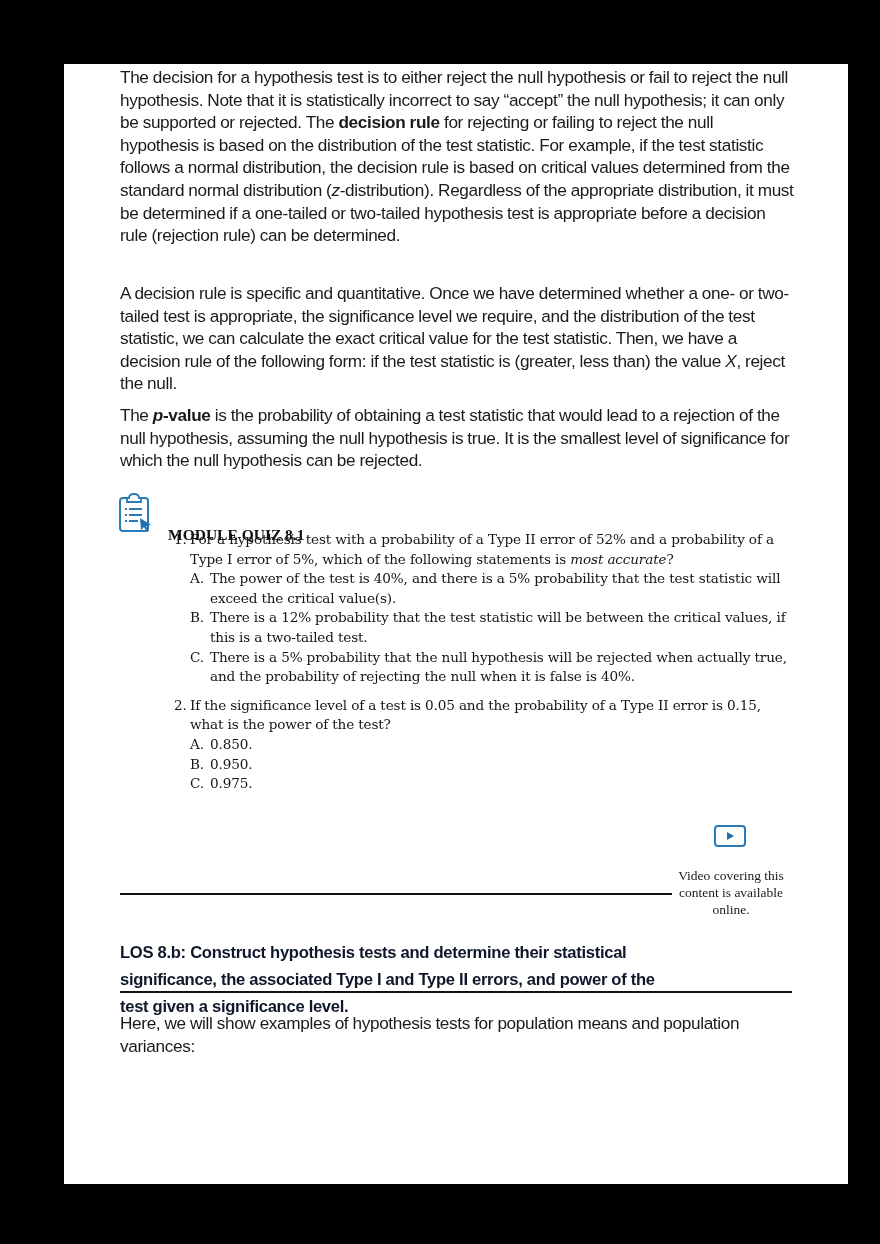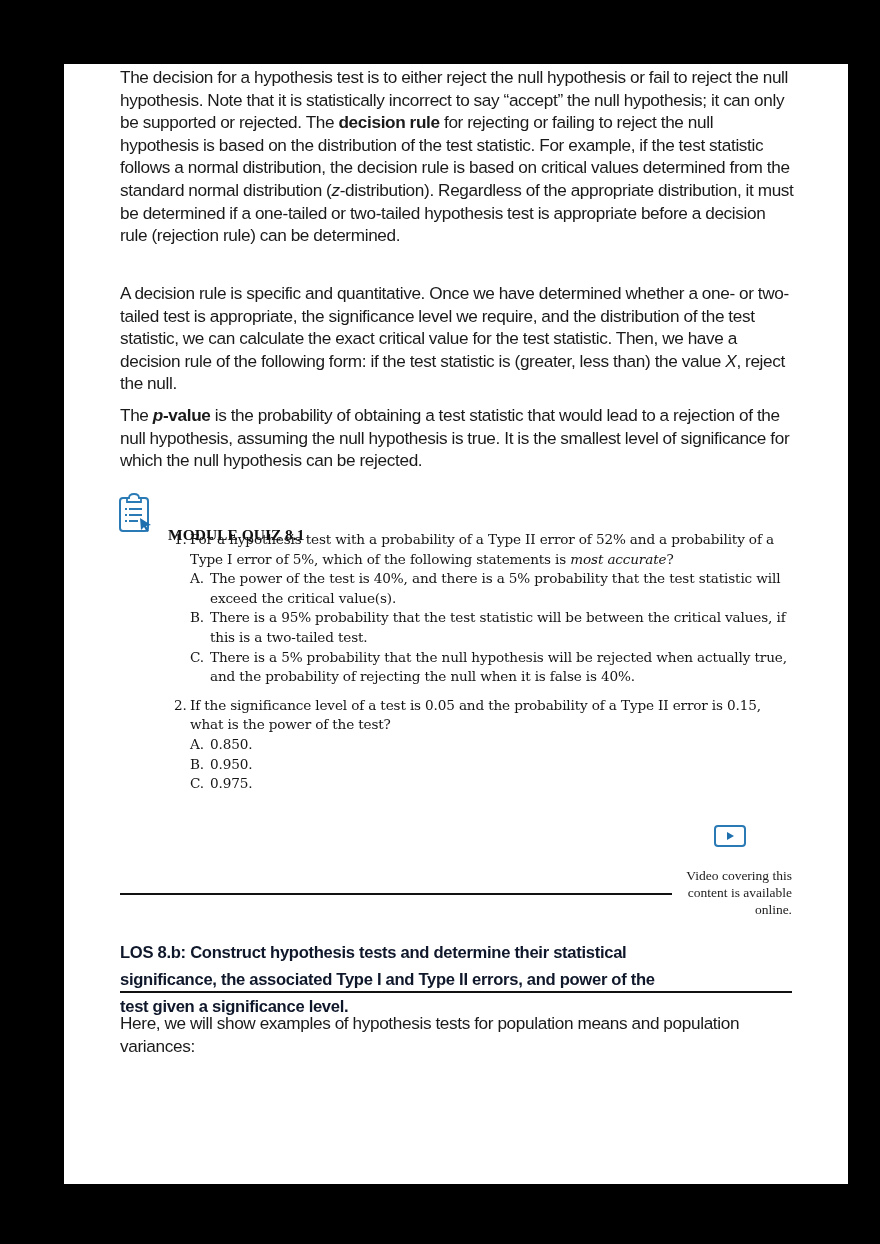--- a/index.html
+++ b/index.html
@@ -45,21 +45,21 @@
     .rule-thick { position: absolute; left: 56px; top: 829px; width: 552px; height: 2px; background: #111; }
     .video-box {
       position: absolute; left: 650px; top: 761px; width: 32px; height: 22px;
       border: 2px solid #2a7ab5; border-radius: 4px; box-sizing: border-box;
     }
     .video-box .tri {
       position: absolute; left: 11px; top: 5px; width: 0; height: 0;
       border-left: 7px solid #1e6fae; border-top: 4.5px solid transparent; border-bottom: 4.5px solid transparent;
     }
     .video-caption {
-      position: absolute; left: 606px; top: 803px; width: 122px; text-align: right;
+      position: absolute; left: 606px; top: 803px; width: 122px; text-align: center;
       font-family: "Liberation Serif", serif; font-size: 13.5px; line-height: 17px; color: #1a1a1a;
     }
     .los {
       position: absolute; left: 56px; top: 847px; width: 560px;
       font-family: "Liberation Sans", sans-serif; font-weight: bold; font-size: 16.6px; line-height: 27px;
       color: #0f172a; letter-spacing: -0.3px; margin-top: 28px;
     }
     .rule-thin { position: absolute; left: 56px; top: 927px; width: 672px; height: 1.5px; background: #111; }
     .p4 { position: absolute; top: 948px; left: 0; width: 674px; }
     .bullets { position: absolute; top: 1004px; left: 0; width: 674px; margin: 0; padding: 0; list-style: none; }
@@ -92,21 +92,21 @@
     <line x1="11" y1="29" x2="20" y2="29" stroke="#2a7ab5" stroke-width="2"></line>
     <path d="M22 26 L33 33 L28 34 L31 39 L29 40 L26 35 L23 38 Z" fill="#1e6fae"></path>
   </svg>
   <div class="quiz-title">MODULE QUIZ 8.1</div>
 
   <div class="quiz">
     <div class="q">
       <span class="num">1.</span>
       <span>For a hypothesis test with a probability of a Type II error of 52% and a probability of a Type I error of 5%, which of the following statements is </span><i>most accurate</i><span>?</span>
       <div class="opt"><span class="letter">A.</span><span>The power of the test is 40%, and there is a 5% probability that the test statistic will exceed the critical value(s).</span></div>
-      <div class="opt"><span class="letter">B.</span><span>There is a 95% probability that the test statistic will be between the critical values, if this is a two-tailed test.</span></div>
+      <div class="opt"><span class="letter">B.</span><span>There is a 12% probability that the test statistic will be between the critical values, if this is a two-tailed test.</span></div>
       <div class="opt"><span class="letter">C.</span><span>There is a 5% probability that the null hypothesis will be rejected when actually true, and the probability of rejecting the null when it is false is 40%.</span></div>
     </div>
     <div class="q">
       <span class="num">2.</span>
       <span>If the significance level of a test is 0.05 and the probability of a Type II error is 0.15, what is the power of the test?</span>
       <div class="opt"><span class="letter">A.</span><span>0.850.</span></div>
       <div class="opt"><span class="letter">B.</span><span>0.950.</span></div>
       <div class="opt"><span class="letter">C.</span><span>0.975.</span></div>
     </div>
   </div>

